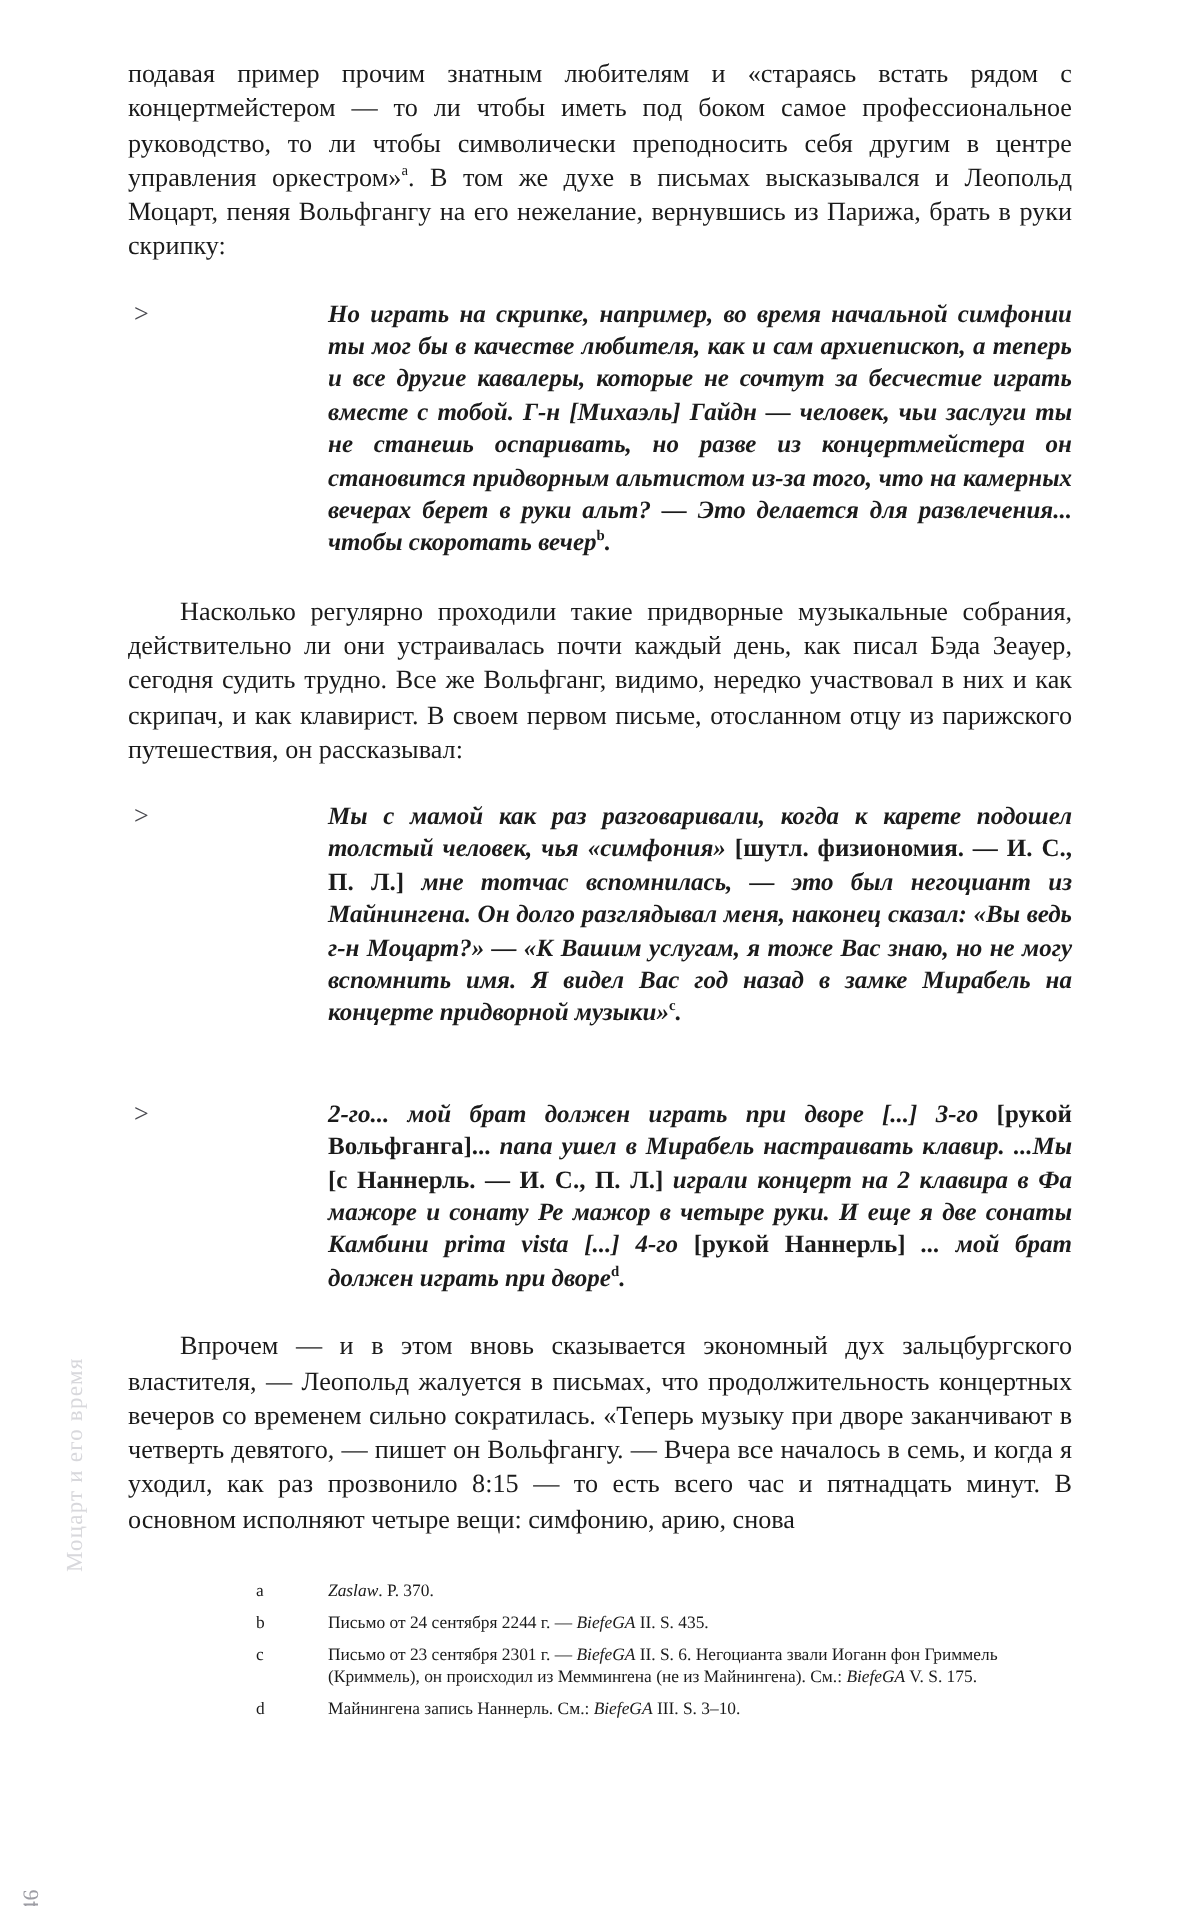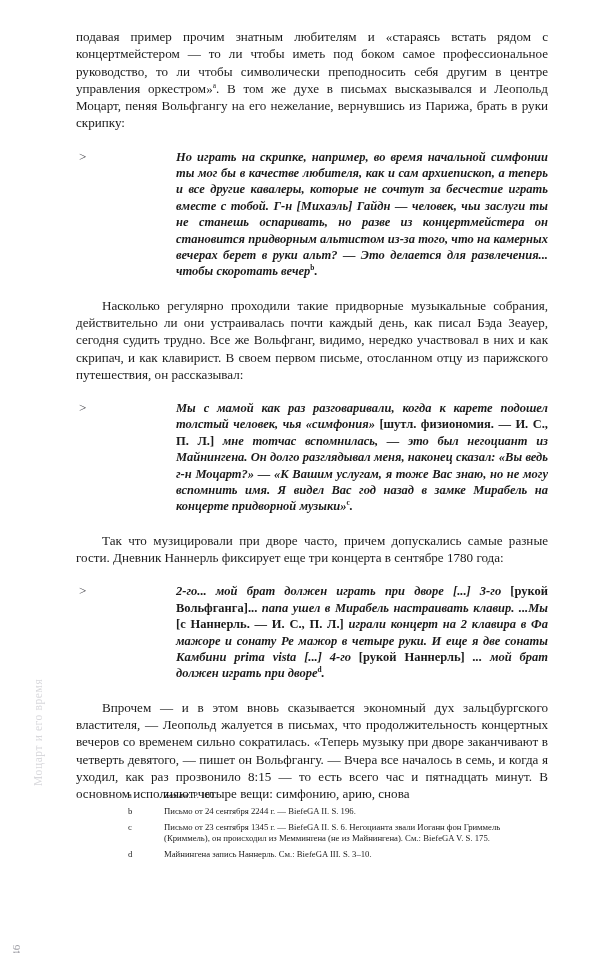--- a/index.html
+++ b/index.html
@@ -48,21 +48,21 @@
     transform: rotate(-90deg);
     transform-origin: 25px 25px;
     font-size: 11px;
     color: #9d9da4;
     letter-spacing: 0.4px;
   }
 
   
   #textblock {
     position: absolute;
-    left: 76px;
+    left: 64px;
     top: 28px;
     width: 472px;
   }
 
   p.body {
     margin: 0 0 0 0;
     font-size: 13.1px;
     line-height: 17.25px;
     text-align: justify;
     text-justify: inter-word;
@@ -118,21 +118,21 @@
   }
   .fnrow .mark {
     width: 36px;
     flex: 0 0 36px;
     font-size: 8.7px;
   }
   .fnrow .txt {
     flex: 1 1 auto;
     text-align: left;
   }
-  .it { }
+  .it { font-style: italic; }
 </style>
 </head>
 <body>
 
 <div id="page">
 
   <div id="margin-strip">
     <div id="running-head">Моцарт и его время</div>
     <div id="folio">146</div>
   </div>
@@ -154,50 +154,49 @@
 
     <div class="gap-lg"></div>
 
     <div class="quote">
       <span class="marker">&gt;</span>
       <p><span>Мы с мамой как раз разговаривали, когда к карете подошел толстый человек, чья «симфония» </span><span class="rom">[шутл. физиономия. — И. С., П. Л.]</span><span> мне тотчас вспомнилась, — это был негоциант из Майнингена. Он долго разглядывал меня, наконец сказал: «Вы ведь г-н Моцарт?» — «К Вашим услугам, я тоже Вас знаю, но не могу вспомнить имя. Я видел Вас год назад в замке Мирабель на концерте придворной музыки»</span><sup class="fn">c</sup>.</p>
     </div>
 
     <div class="gap-lg"></div>
 
-    <p class="body indent">Так что музицировали при дворе часто, причем допускались самые разные гости. Дневник Наннерль фиксирует еще три концерта в сентябре 1780 года:</p>
 
     <div class="gap-lg"></div>
 
     <div class="quote">
       <span class="marker">&gt;</span>
       <p><span>2-го... мой брат должен играть при дворе [...] 3-го </span><span class="rom">[рукой Вольфганга]...</span><span> папа ушел в Мирабель настраивать клавир. ...Мы </span><span class="rom">[с Наннерль. — И. С., П. Л.]</span><span> играли концерт на 2 клавира в Фа мажоре и сонату Ре мажор в четыре руки. И еще я две сонаты Камбини prima vista [...] 4-го </span><span class="rom">[рукой Наннерль]</span><span> ... мой брат должен играть при дворе</span><sup class="fn">d</sup>.</p>
     </div>
 
     <div class="gap-lg"></div>
 
     <p class="body indent">Впрочем — и в этом вновь сказывается экономный дух зальцбургского властителя, — Леопольд жалуется в письмах, что продолжительность концертных вечеров со временем сильно сократилась. «Теперь музыку при дворе заканчивают в четверть девятого, — пишет он Вольфгангу. — Вчера все началось в семь, и когда я уходил, как раз прозвонило 8:15 — то есть всего час и пятнадцать минут. В основном исполняют четыре вещи: симфонию, арию, снова</p>
 
   </div>
 
   <div id="footnotes">
 
     <div class="fnrow">
       <span class="mark">a</span>
-      <span class="txt"><span class="it">Zaslaw</span><span>. P. 160.</span></span>
+      <span class="txt"><span class="it">Zaslaw</span><span>. P. 370.</span></span>
     </div>
 
     <div class="fnrow">
       <span class="mark">b</span>
-      <span class="txt"><span>Письмо от 24 сентября 2244 г. — </span><span class="it">BiefeGA</span><span> II. S. 196.</span></span>
+      <span class="txt"><span>Письмо от 24 сентября 2244 г. — </span><span class="it">BiefeGA</span><span> II. S. 435.</span></span>
     </div>
 
     <div class="fnrow">
       <span class="mark">c</span>
-      <span class="txt"><span>Письмо от 23 сентября 1345 г. — </span><span class="it">BiefeGA</span><span> II. S. 6. Негоцианта звали Иоганн фон Гриммель (Криммель), он происходил из Мемминrена (не из Майнингена). См.: </span><span class="it">BiefeGA</span><span> V. S. 175.</span></span>
+      <span class="txt"><span>Письмо от 23 сентября 2301 г. — </span><span class="it">BiefeGA</span><span> II. S. 6. Негоцианта звали Иоганн фон Гриммель (Криммель), он происходил из Мемминrена (не из Майнингена). См.: </span><span class="it">BiefeGA</span><span> V. S. 175.</span></span>
     </div>
 
     <div class="fnrow">
       <span class="mark">d</span>
       <span class="txt"><span>Майнингена запись Наннерль. См.: </span><span class="it">BiefeGA</span><span> III. S. 3–10.</span></span>
     </div>
 
   </div>
 
 </div>

